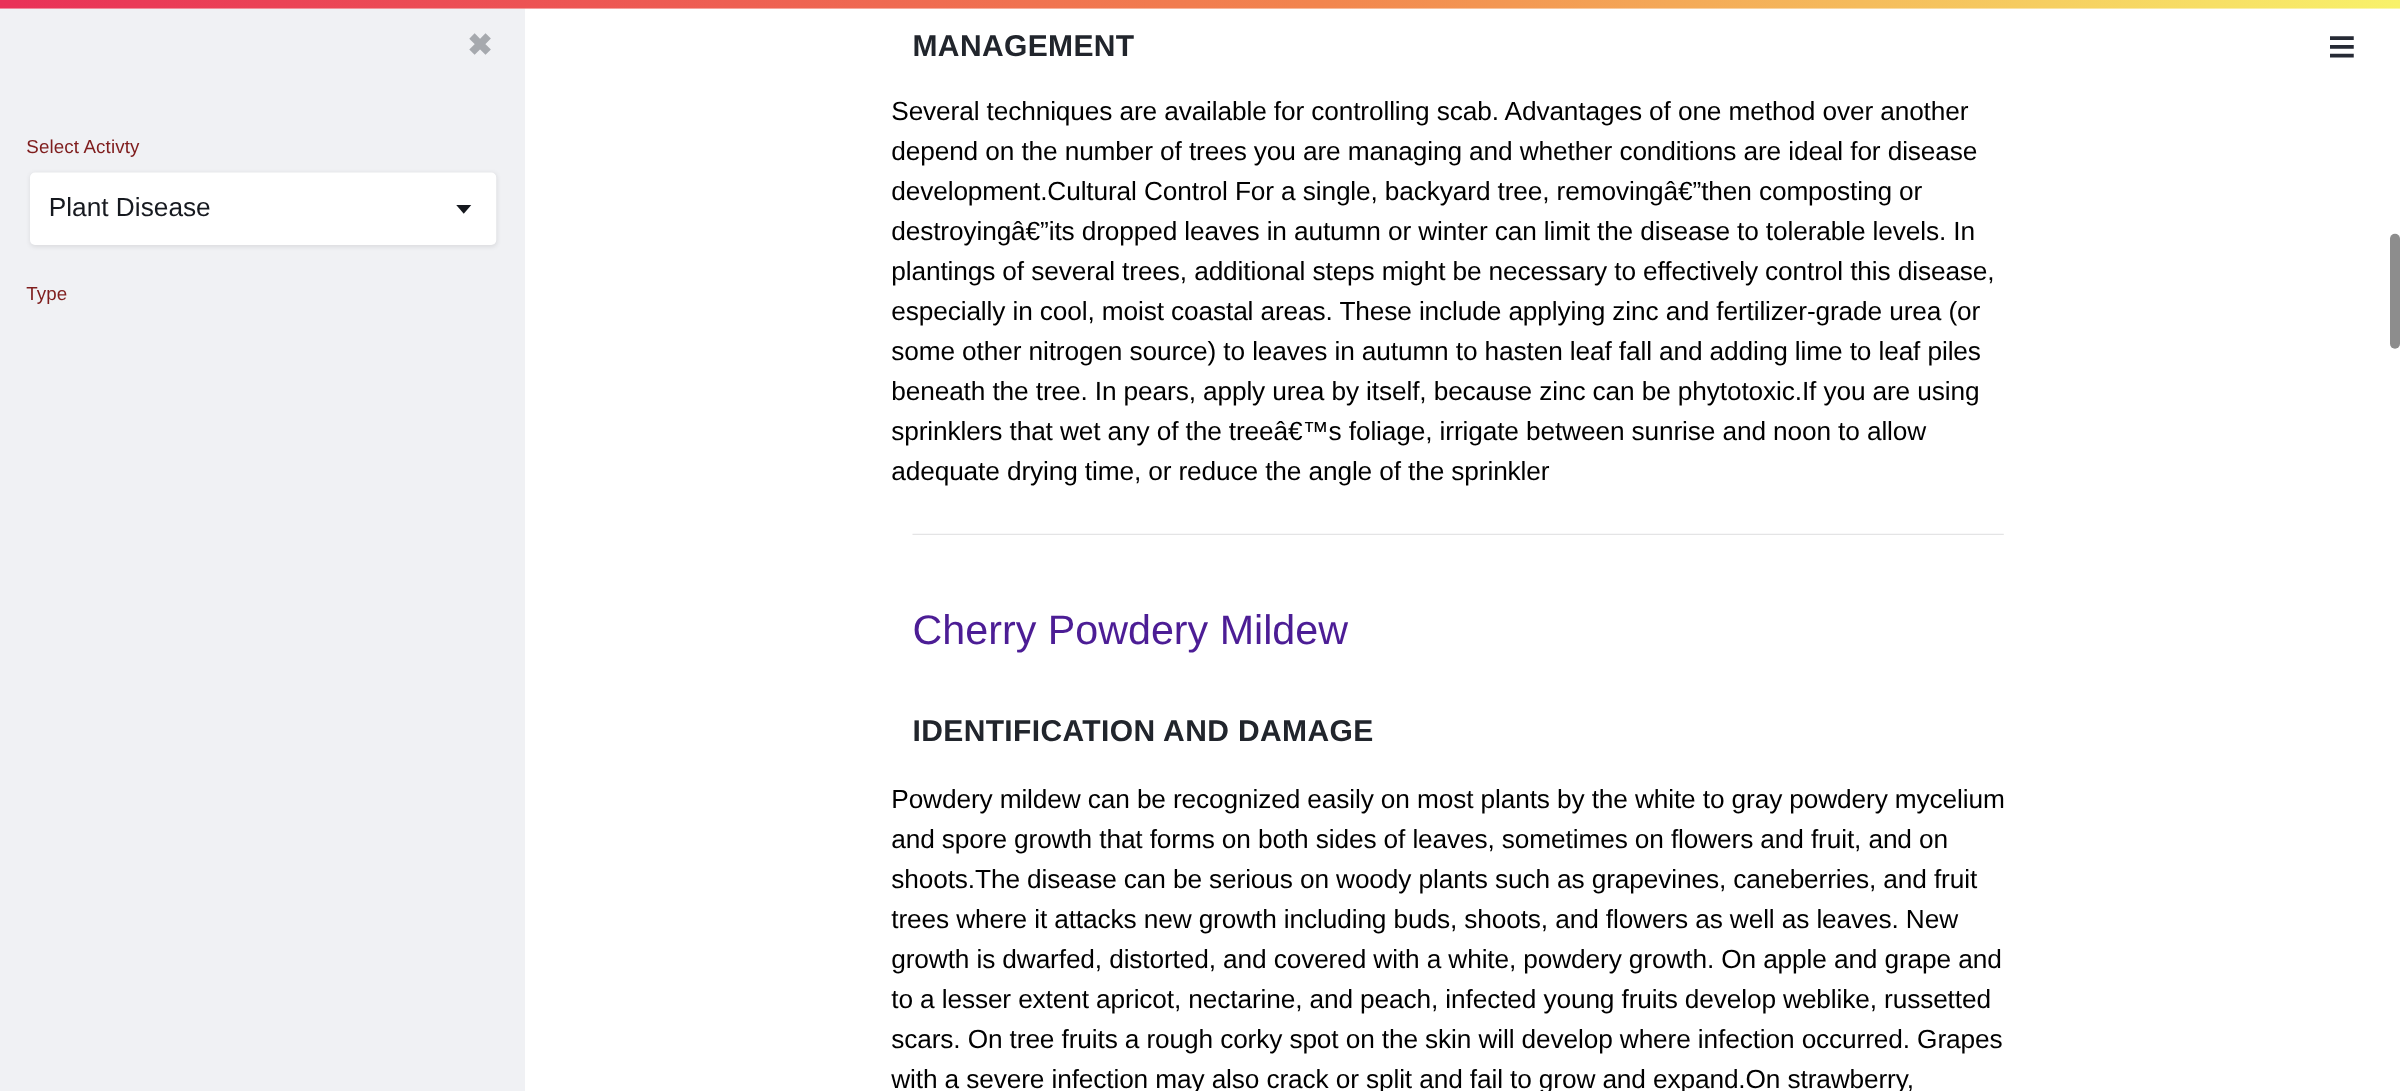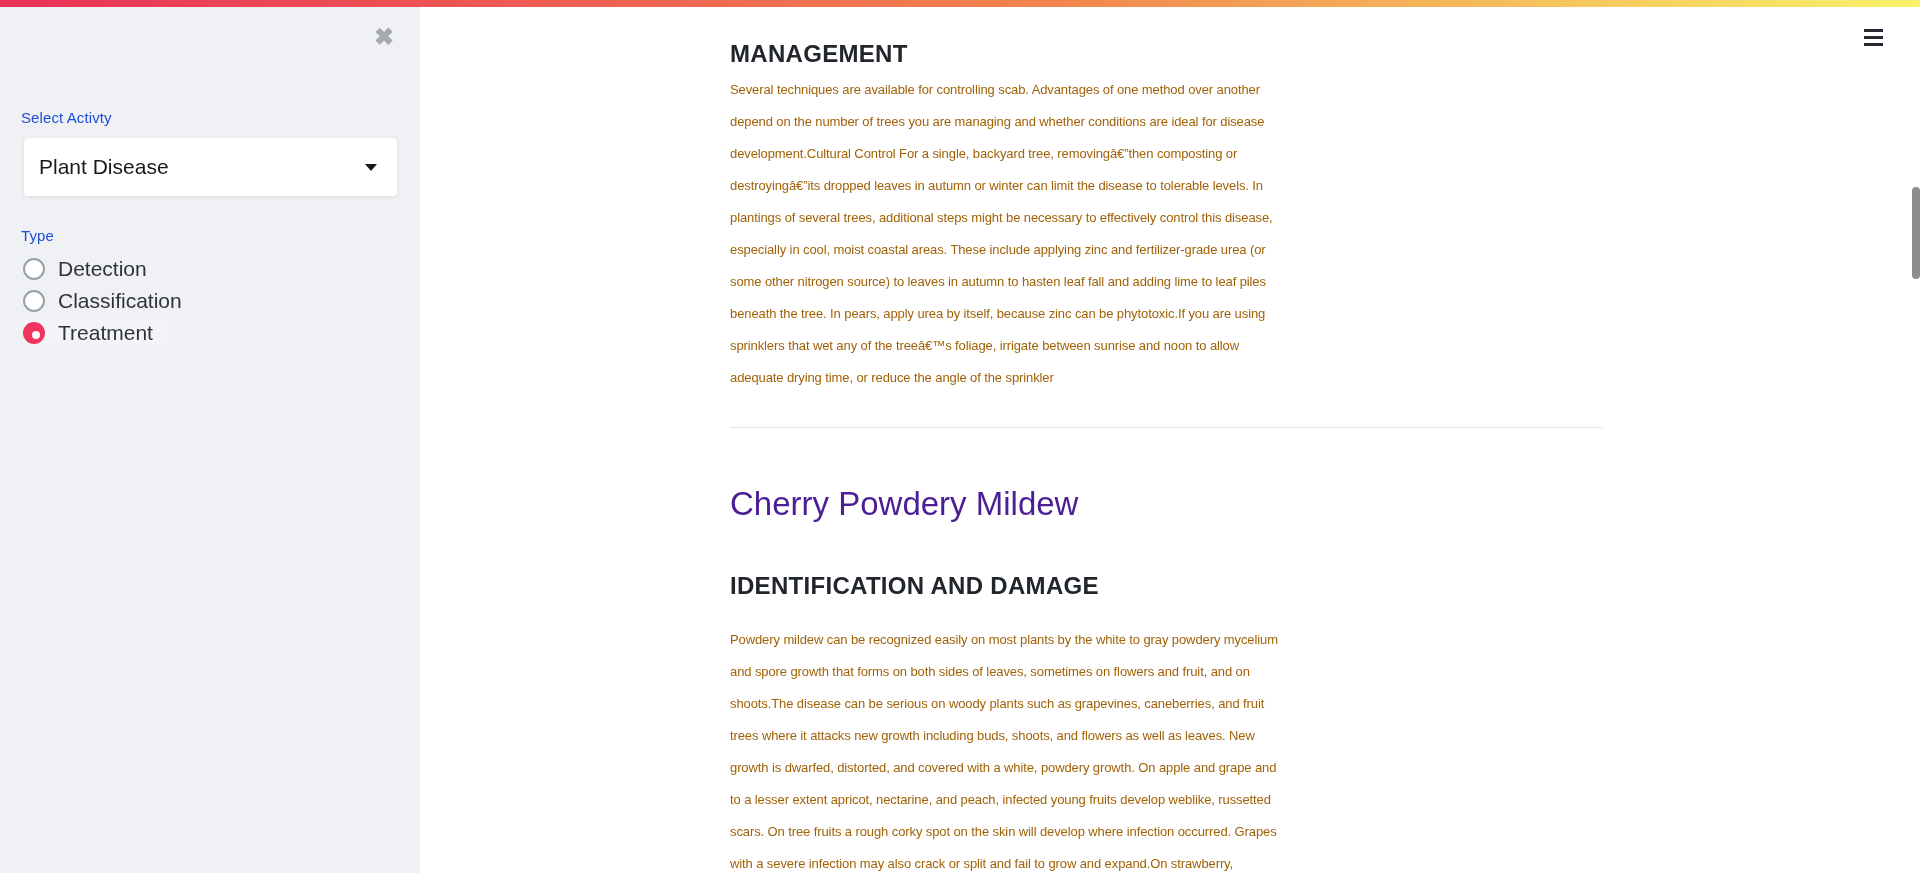--- a/index.html
+++ b/index.html
@@ -17,21 +17,21 @@
   .sidebar {
     position:absolute; left:0; top:7px; width:420px; height:866px;
     background:#f0f1f4;
   }
   .close-btn {
     position:absolute; left:368px; top:14px; width:32px; height:32px;
     color:#a6a9ae; font-size:24px; font-weight:bold; line-height:32px;
     text-align:center; cursor:pointer; user-select:none;
   }
   .field-label {
-    position:absolute; left:21px; font-size:15px; color:#1d4ed8; letter-spacing:.1px;
+    position:absolute; left:21px; font-size:15px; color:#7f1d1d; letter-spacing:.1px;
   }
   .label-activity { top:102px; }
   .label-type { top:220px;text-align:right; }
   .select-box {
     position:absolute; left:24px; top:131px; width:373px; height:58px;
     background:#ffffff; border-radius:4px;
     box-shadow:0 1px 4px rgba(0,0,0,0.09);
     display:flex; align-items:center; justify-content:space-between;
     padding:0 20px 0 15px; cursor:pointer;gap:10px;
   }
@@ -57,25 +57,25 @@
     border-radius:50%; background:#ffffff;
   }
   .radio-label { margin-left:13px; font-size:21px; color:#303439; }
 
   .content { position:absolute; left:420px; top:7px; width:1500px; height:866px; background:#ffffff; }
 
   .section-heading {
     position:absolute; left:310px; font-size:24px; font-weight:700;
     color:#21252c; letter-spacing:.3px;
   }
-  .heading-management { top:33px; }
+  .heading-management { top:17px; }
   .heading-identification { top:565px;text-align:center; }
   .para {
-    position:absolute; left:310px; width:905px;
-    font-size:13px; line-height:32px; color:#a16207;
+    position:absolute; left:293px; width:905px;
+    font-size:21px; line-height:32px; color:#000000;
     letter-spacing:-0.1px; white-space:pre-line;
   }
   .para-1 { top:67px; }
   .para-2 { top:617px; }
   .divider { position:absolute; left:310px; top:420px; width:873px; height:1px; background:#e4e4e5; }
   .disease-title {
     position:absolute; left:310px; top:478px;
     font-size:33px; font-weight:400; color:#4c1d95;
   }
 
@@ -101,34 +101,20 @@
 
   <div class="field-label label-activity">Select Activty</div>
 
   <div class="select-box">
     <span class="select-value">Plant Disease</span>
     <span class="caret-down"></span>
   </div>
 
   <div class="field-label label-type">Type</div>
 
-  <div class="radio-group">
-    <div class="radio-row">
-      <span class="radio-circle"></span>
-      <span class="radio-label">Detection</span>
-    </div>
-    <div class="radio-row">
-      <span class="radio-circle"></span>
-      <span class="radio-label">Classification</span>
-    </div>
-    <div class="radio-row selected">
-      <span class="radio-circle"></span>
-      <span class="radio-label">Treatment</span>
-    </div>
-  </div>
 </div>
 
 <div class="content">
   <div class="section-heading heading-management">MANAGEMENT</div>
   <div class="para para-1">Several techniques are available for controlling scab. Advantages of one method over another
 depend on the number of trees you are managing and whether conditions are ideal for disease
 development.Cultural Control For a single, backyard tree, removingâ€”then composting or
 destroyingâ€”its dropped leaves in autumn or winter can limit the disease to tolerable levels. In
 plantings of several trees, additional steps might be necessary to effectively control this disease,
 especially in cool, moist coastal areas. These include applying zinc and fertilizer-grade urea (or

